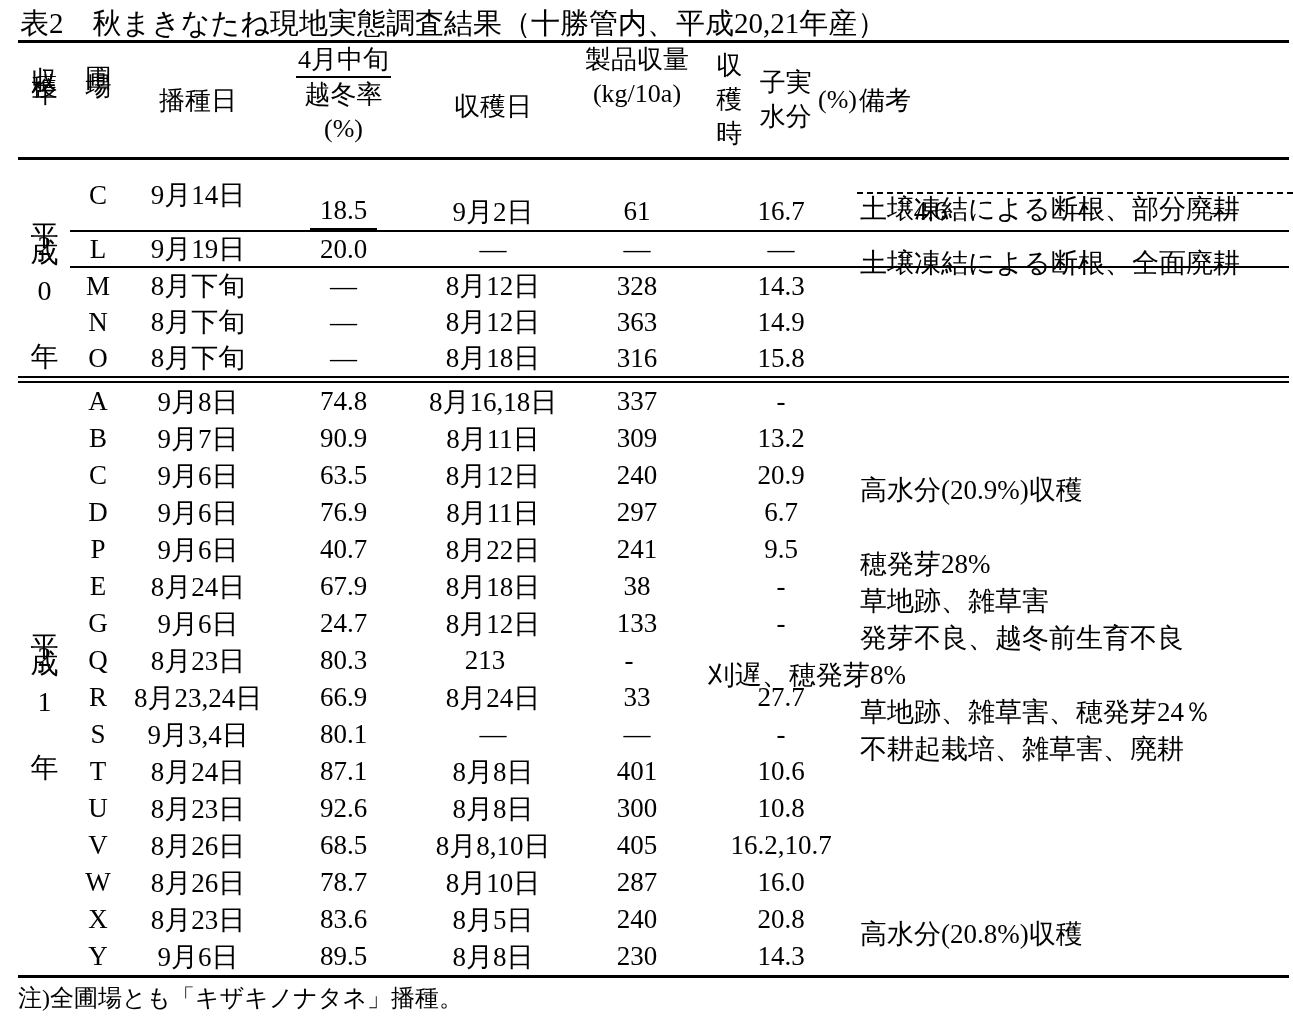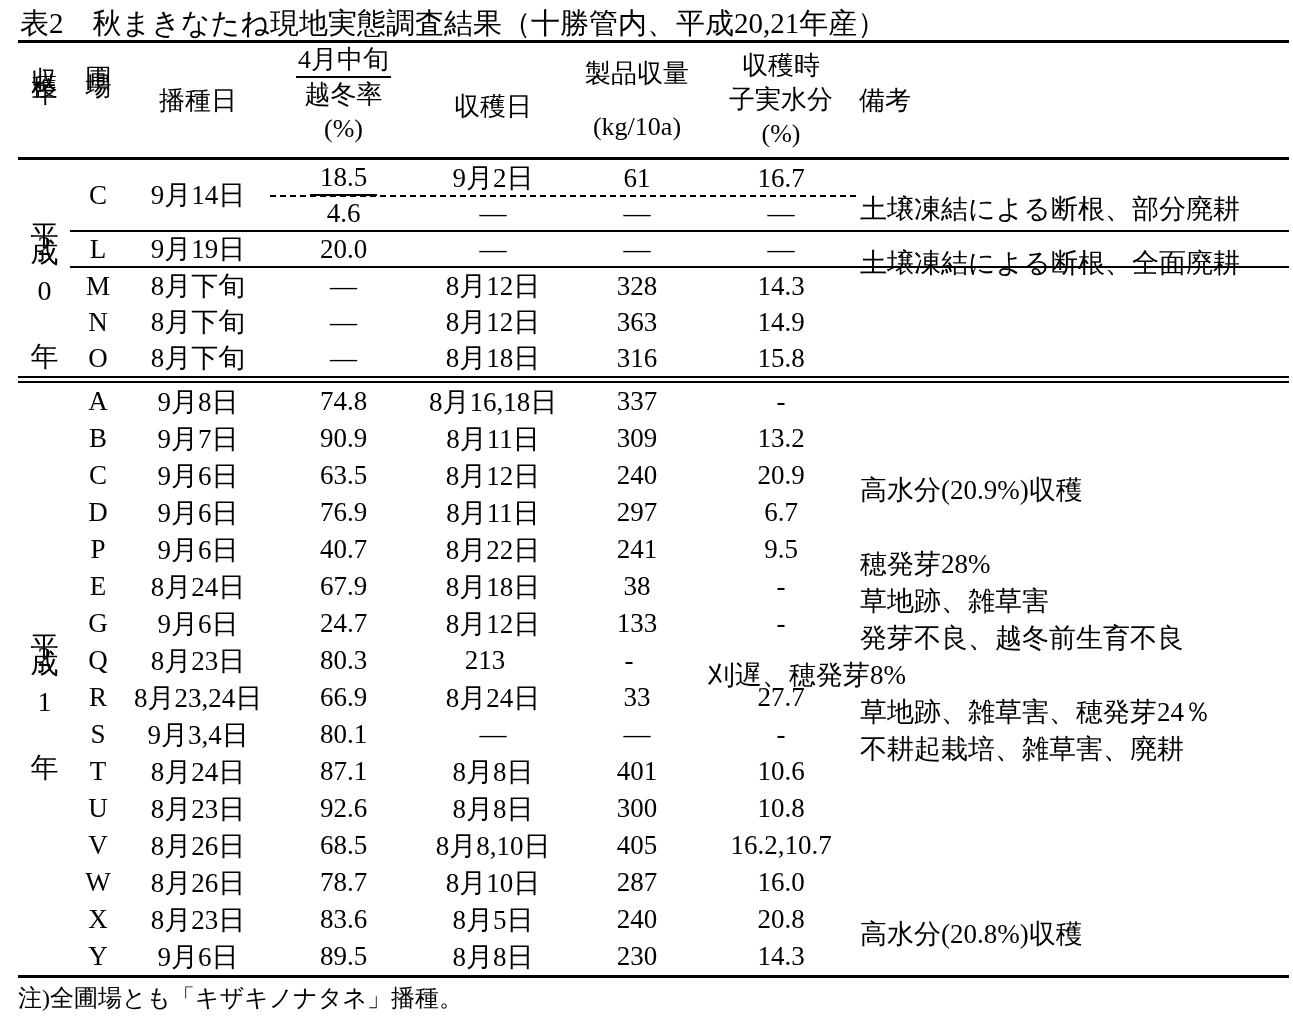--- a/index.html
+++ b/index.html
@@ -29,22 +29,22 @@
     border-bottom:3px solid #000;
     height:114px;
     font-size:26px;
   }
   .hcell { display:flex; align-items:center; justify-content:center; box-sizing:border-box; text-align:center; }
   .h-year   { width:52px;  align-items:flex-start; padding-top:3px; }
   .h-field  { width:56px;  align-items:flex-start; padding-top:3px; }
   .h-sowing { width:144px; }
   .h-winter { width:147px; flex-direction:column; justify-content:flex-start; }
   .h-harvest{ width:152px;margin-top:12px; }
-  .h-yield  { width:136px; flex-direction:column; justify-content:center;gap:19px; }
-  .h-moist  { width:152px; flex-direction:column; justify-content:center; }
+  .h-yield  { width:136px; flex-direction:column; justify-content:flex-start; }
+  .h-moist  { width:152px; flex-direction:row; justify-content:center; }
   .h-remarks{ flex:1; justify-content:flex-start; padding-left:2px; }
   .hline { line-height:34px; }
   .ul-h { border-bottom:2px solid #000; padding:0 2px 0 2px; line-height:32px; display:inline-block; }
   .vtext {
     writing-mode:vertical-rl;
     text-orientation:upright;
     letter-spacing:7px;
     line-height:1;
   }
 
@@ -68,21 +68,21 @@
   .cell { box-sizing:border-box; text-align:center; white-space:nowrap; }
   .c-field  { width:56px; }
   .c-sowing { width:144px; }
   .c-winter { width:147px; }
   .c-harvest{ width:152px; }
   .c-yield  { width:136px; }
   .c-moist  { width:152px; }
   .c-remarks{ flex:1; text-align:left; padding-left:3px;margin-top:28px; }
 
   
-  .subgrid { width:587px; align-self:stretch; display:flex; flex-direction:column; }
+  .subgrid { width:587px; align-self:stretch; display:flex; flex-direction:row;margin-top:33px; }
   .subrow { flex:1; display:flex; align-items:stretch; position:relative; }
   .subrow > .cell { display:flex; align-items:center; justify-content:center; }
   .subrow.dash::before {
     content:"";
     position:absolute; left:0; right:0; top:-1px; height:2px;
     background:repeating-linear-gradient(90deg,#000 0 6px,rgba(0,0,0,0) 6px 10px);
   }
   .ul-cell {
     display:flex; align-items:center;
     height:100%;

